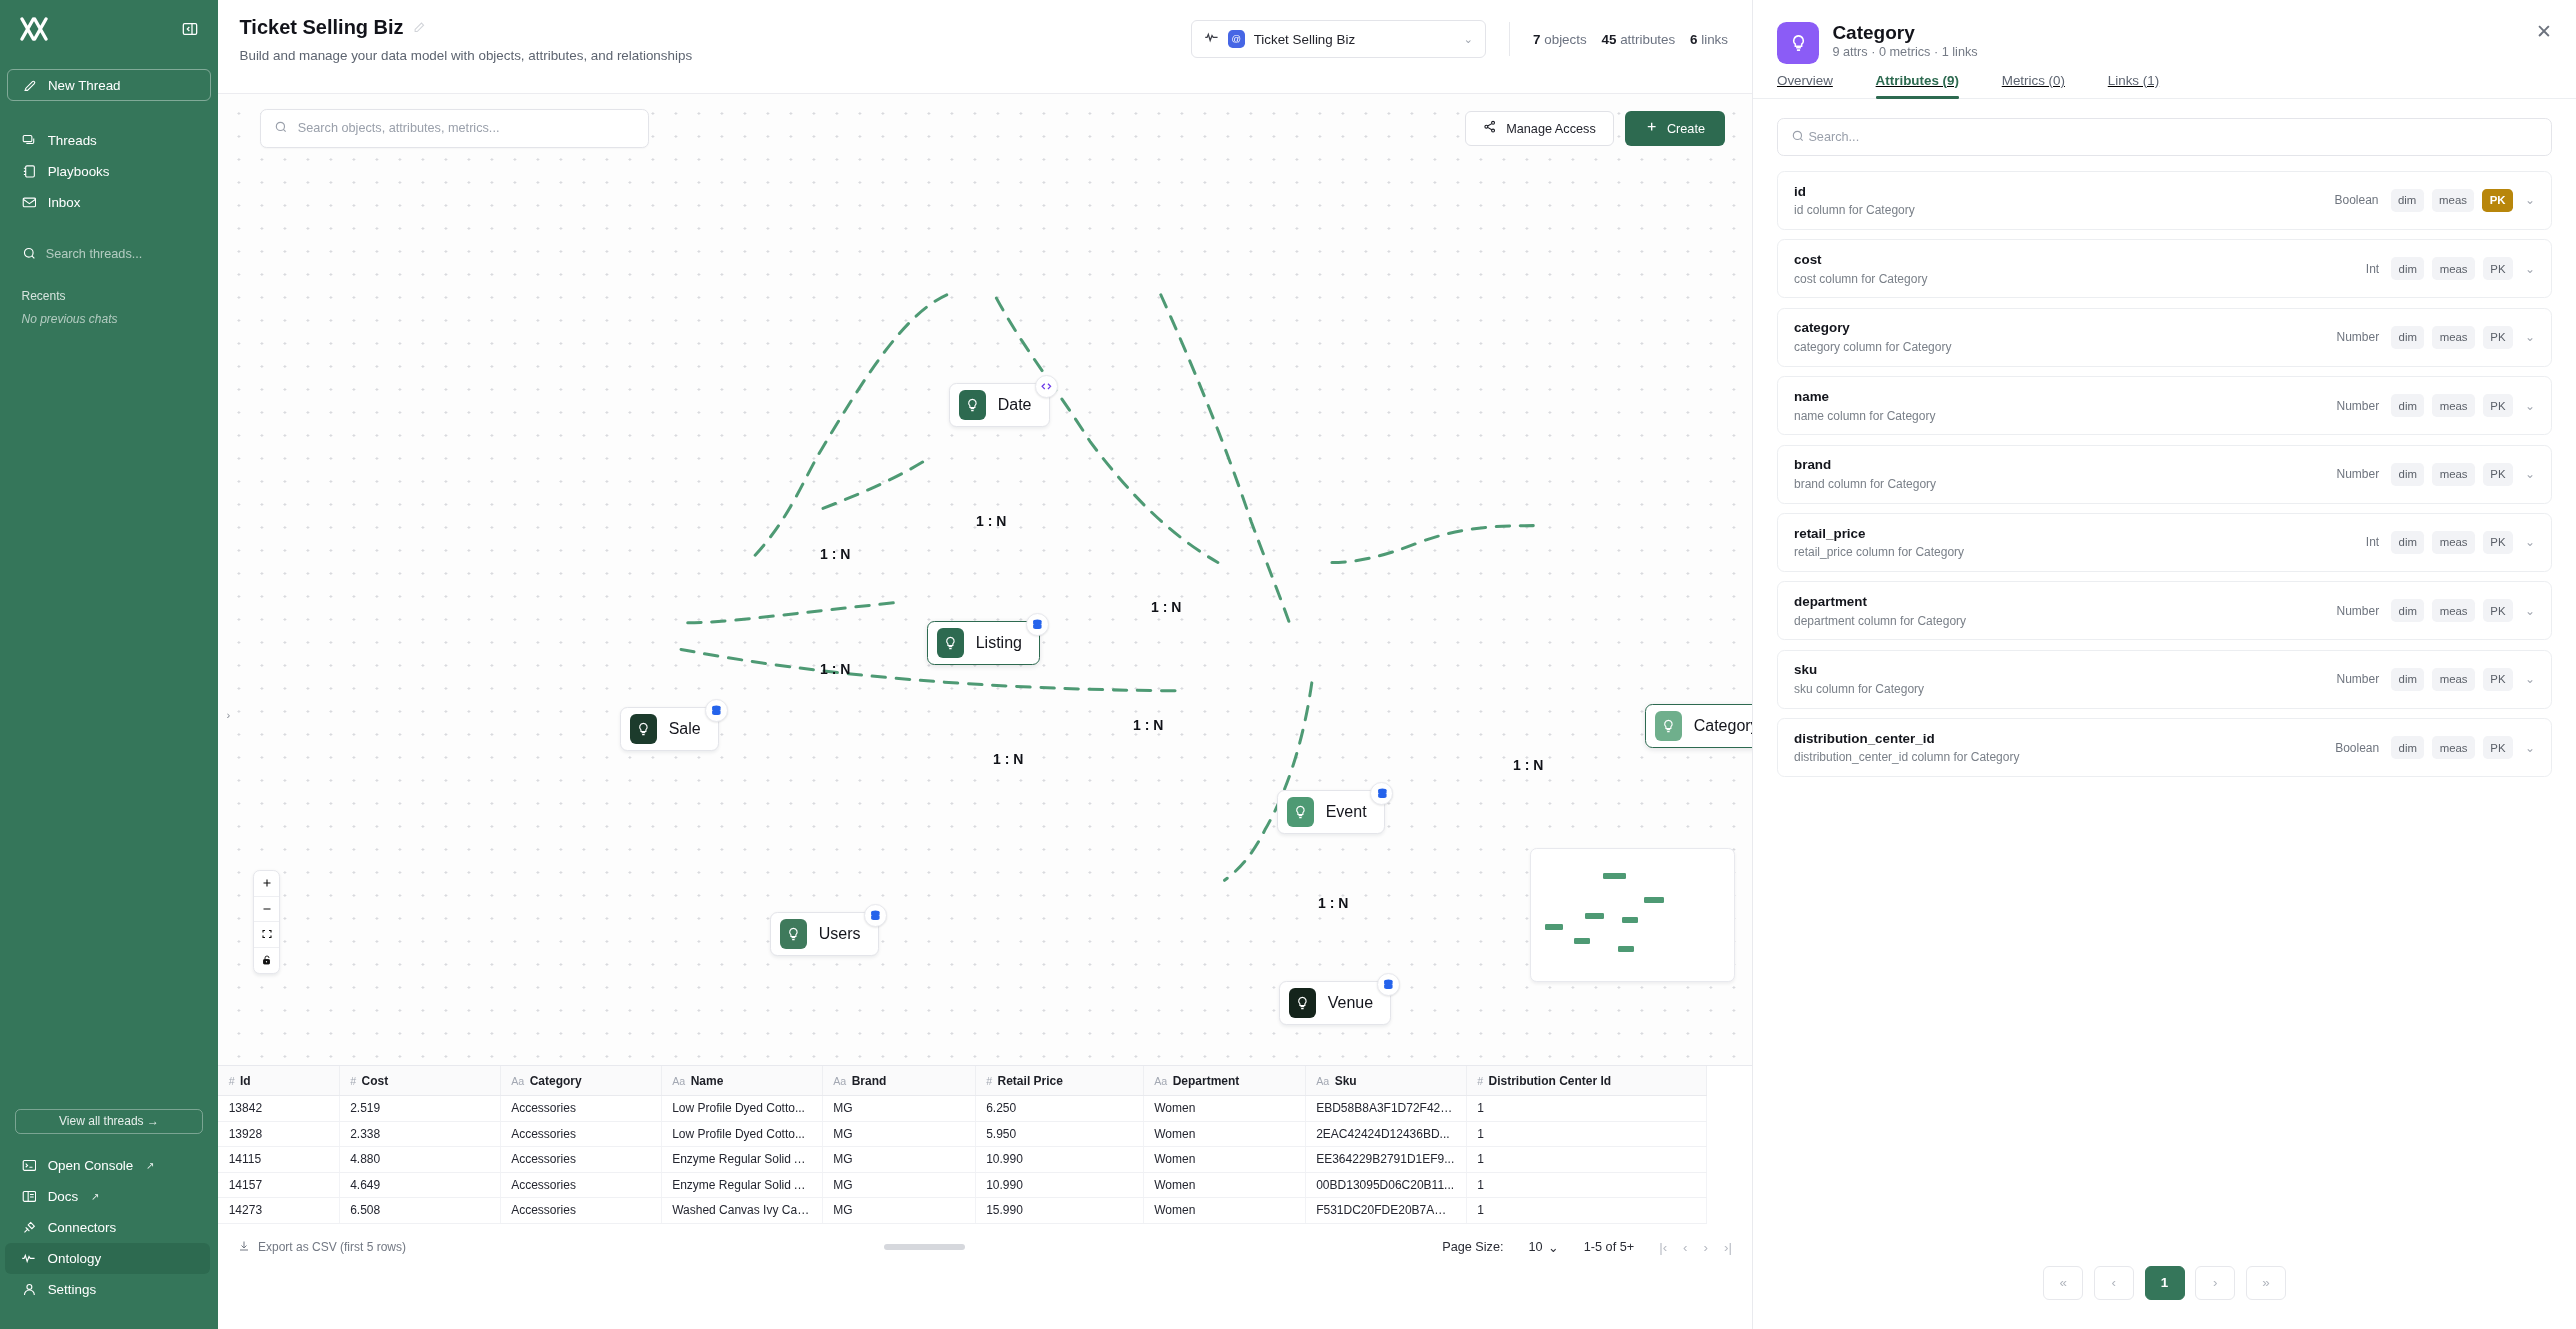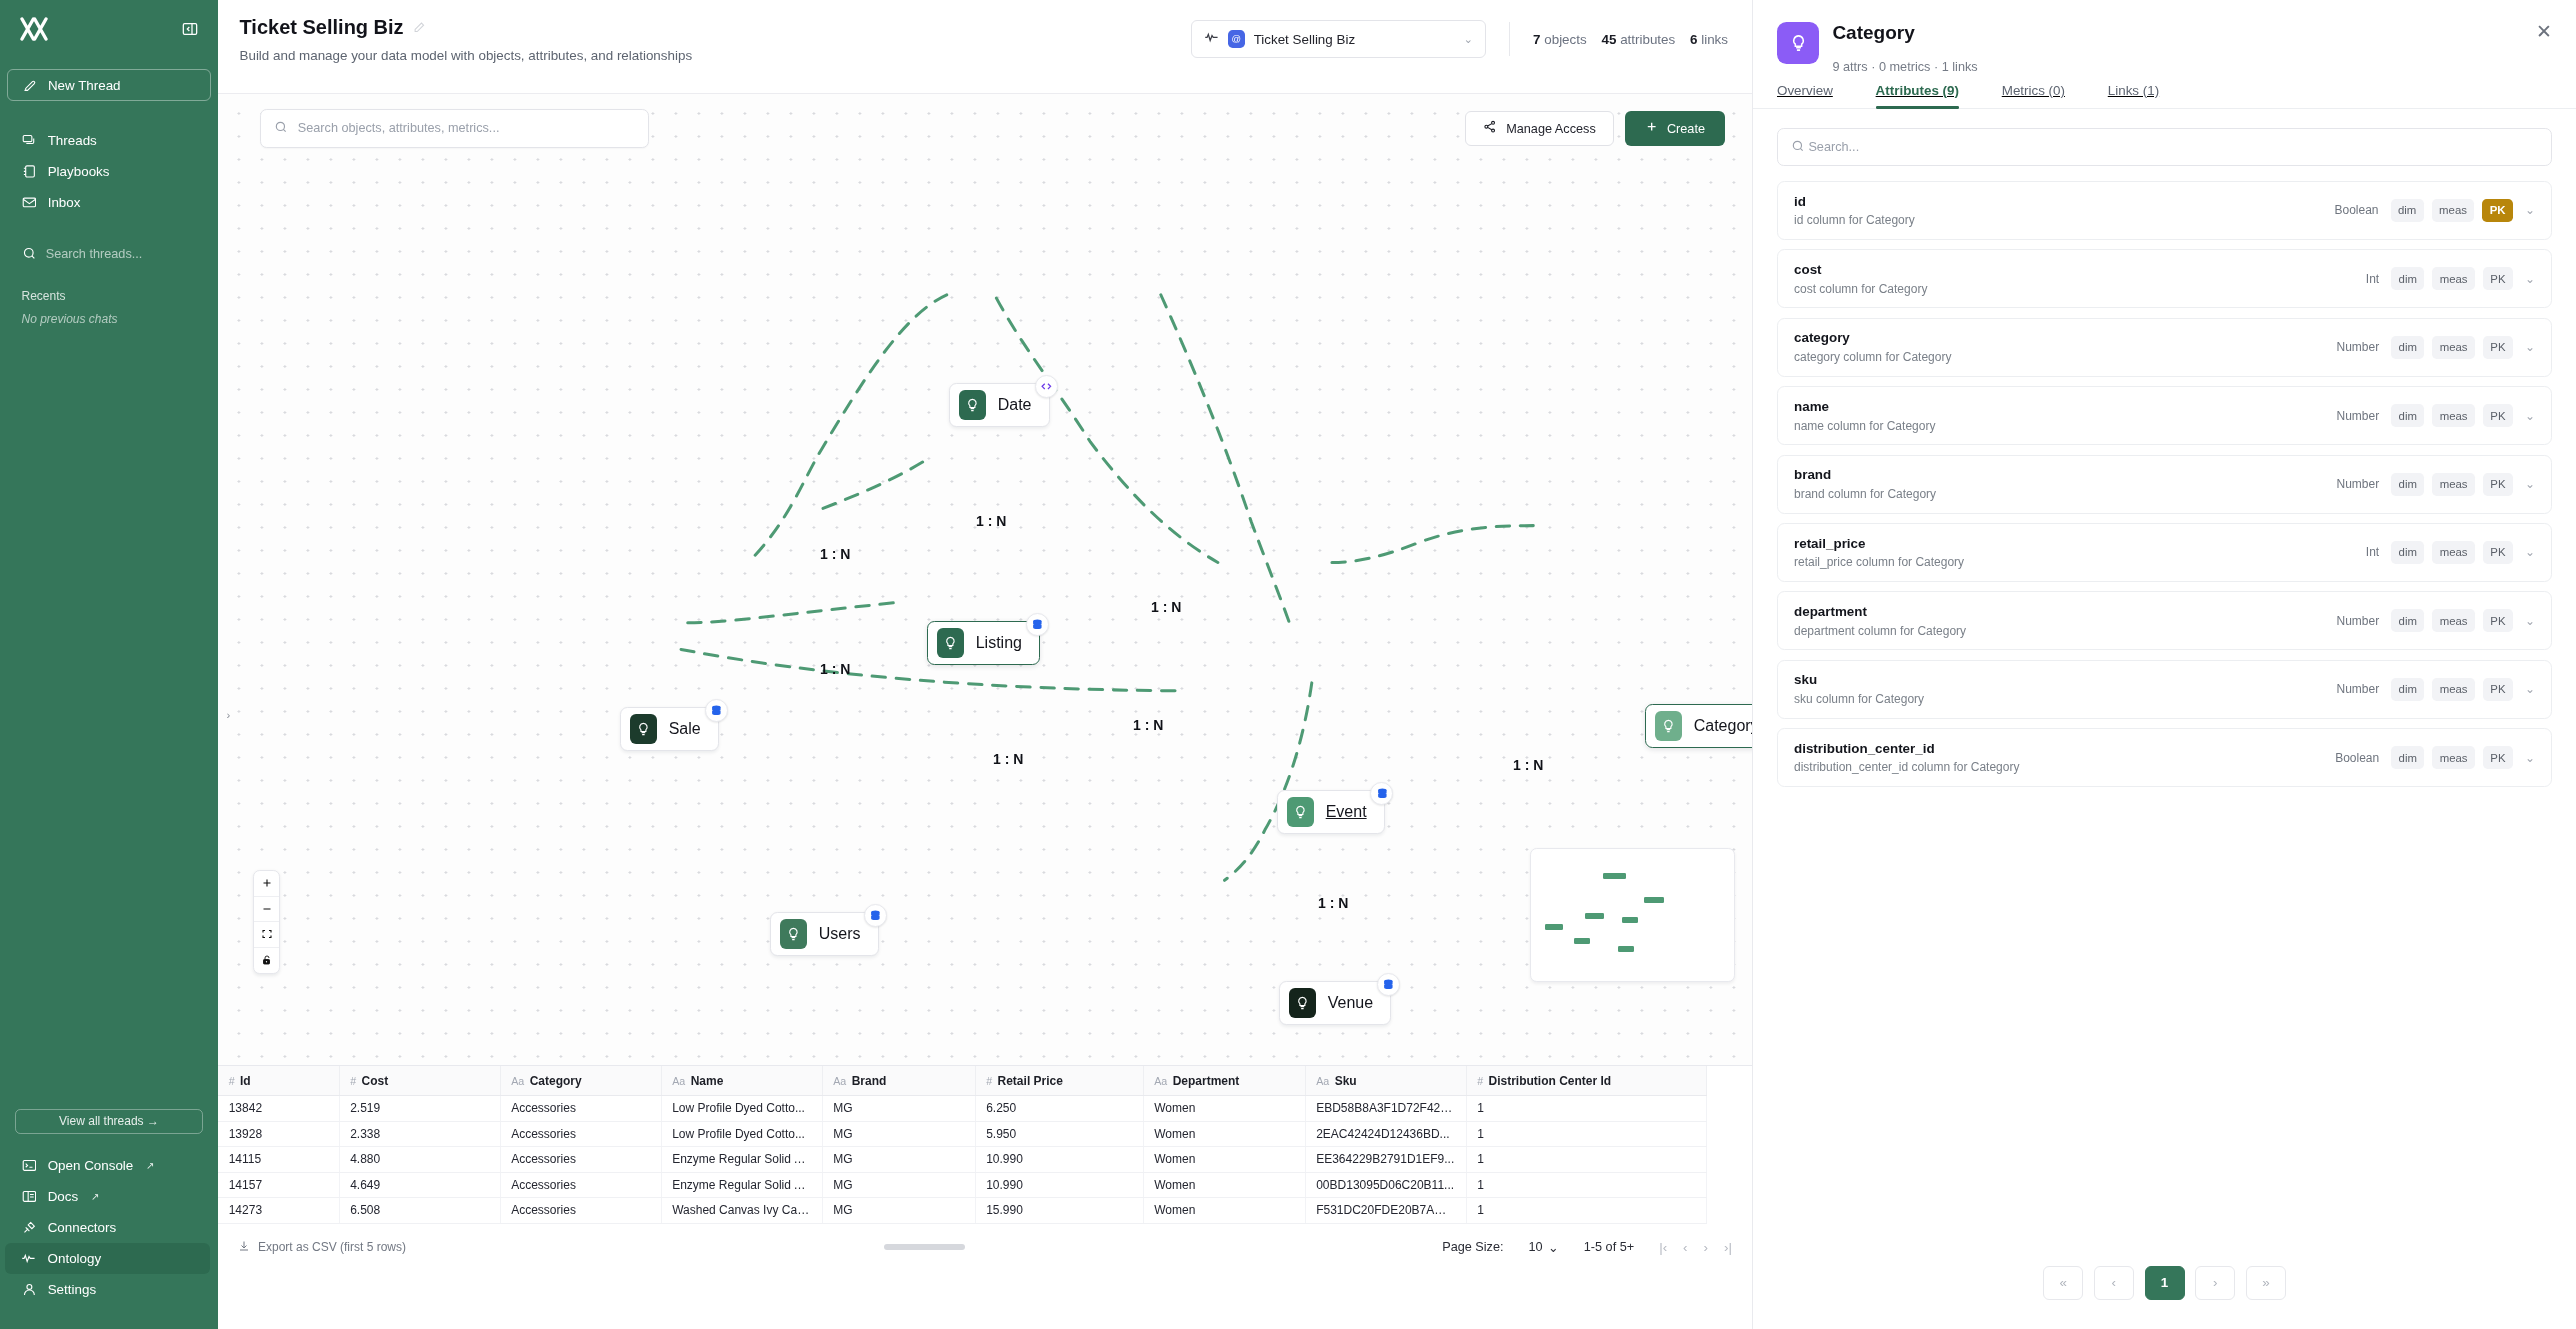--- a/index.html
+++ b/index.html
@@ -183,21 +183,21 @@
   .pager .arrows span { cursor: pointer; font-size: 13.4px; }
 
   
   .rpanel { width: 824px; flex: 0 0 824px; height: 1329px; border-left: 0.7px solid #e9eaee;
             background:#fff; display:flex; flex-direction:column; }
   .rp-head { padding: 21.5px 24px 0 24px; display:flex; align-items:flex-start; gap: 13.4px; }
   .rp-ico { width: 42px; height: 42px; border-radius: 9.4px; background:#8B5CF6;
             display:flex; align-items:center; justify-content:center; flex:0 0 42px; }
   .rp-ico svg { width: 19px; height: 20px; stroke:#fff; fill:none; stroke-width:1.9; }
   .rp-name { font-size: 19px; font-weight: 700; color:#12131a; }
-  .rp-meta { margin-top: 16px; font-size: 12.7px; color:#757b86; }
+  .rp-meta { margin-top: 1px; font-size: 12.7px; color:#757b86; }
   .rp-close { margin-left:auto; font-size: 19px; color:#6c727d; cursor:pointer; line-height:1; }
   .rp-tabs { display:flex; gap: 12px; padding: 0 24px; margin-top: 9px;
              border-bottom: 0.7px solid #eceef1; text-decoration: underline; }
   .rp-tab { padding: 0 14.8px 10.7px 0; margin-right: 16px; font-size: 13.4px; color:#5d6470;
             cursor:pointer; position:relative; }
   .rp-tab.active { color:#2D6A50; font-weight:700; }
   .rp-tab.active::after { content:""; position:absolute; left:0; right:14.8px; bottom:-0.7px;
                           height: 2.7px; background:#2D6A50; border-radius:1.3px; }
   .rp-search { margin: 19px 24px 0 24px; height: 38px; border:0.7px solid #e4e5ea;
                border-radius: 6.7px; display:flex; align-items:center; gap: 3px;
@@ -452,21 +452,21 @@
         <div class="node selected" style="left:1427px; top:610px;">
           <span class="node-ico" style="background:#6FAF8C;">
             <svg viewBox="0 0 24 24">
                 <path d="M9 18h6M10 21h4M12 3a6 6 0 0 0-4 10.5V16h8v-2.5A6 6 0 0 0 12 3z"></path>
               </svg>
           </span>
           <span>Category</span>
 
         </div>
 
-        <div class="node" style="left:1059px; top:696px;text-decoration:underline;">
+        <div class="node" style="left:1059px; top:696px;">
           <span class="node-ico" style="background:#4E9A74;">
             <svg viewBox="0 0 24 24">
                 <path d="M9 18h6M10 21h4M12 3a6 6 0 0 0-4 10.5V16h8v-2.5A6 6 0 0 0 12 3z"></path>
               </svg>
           </span>
           <span>Event</span>
           <span class="node-badge">
             <svg viewBox="0 0 24 24" fill="#2563EB">
                 <ellipse cx="12" cy="6" rx="8" ry="3"></ellipse>
                 <path d="M4 6v5c0 1.7 3.6 3 8 3s8-1.3 8-3V6"></path>

